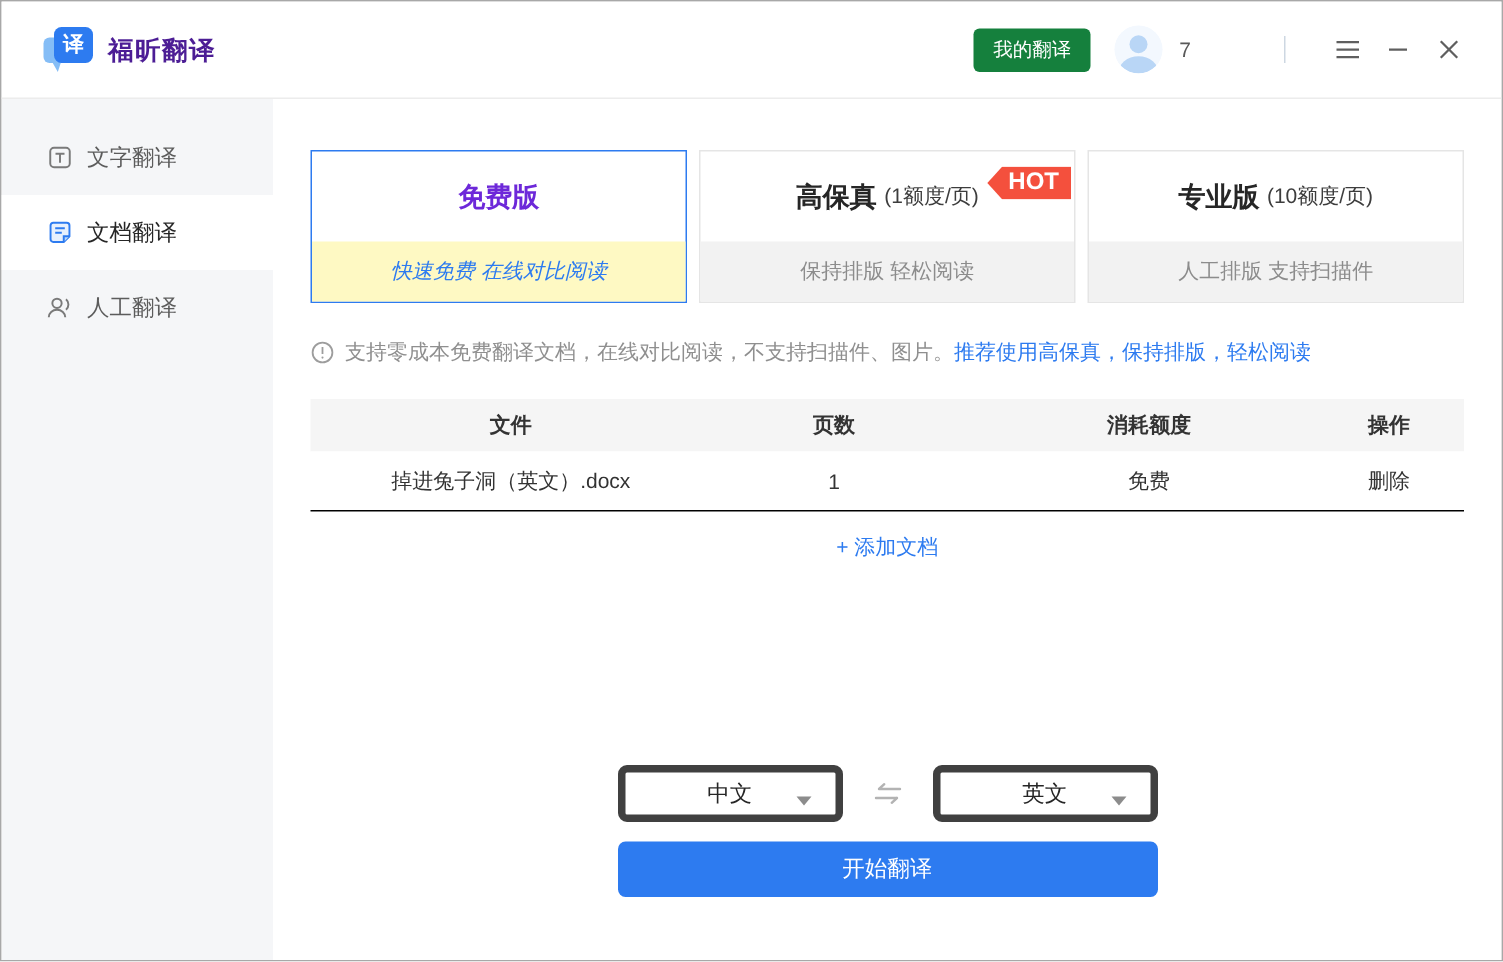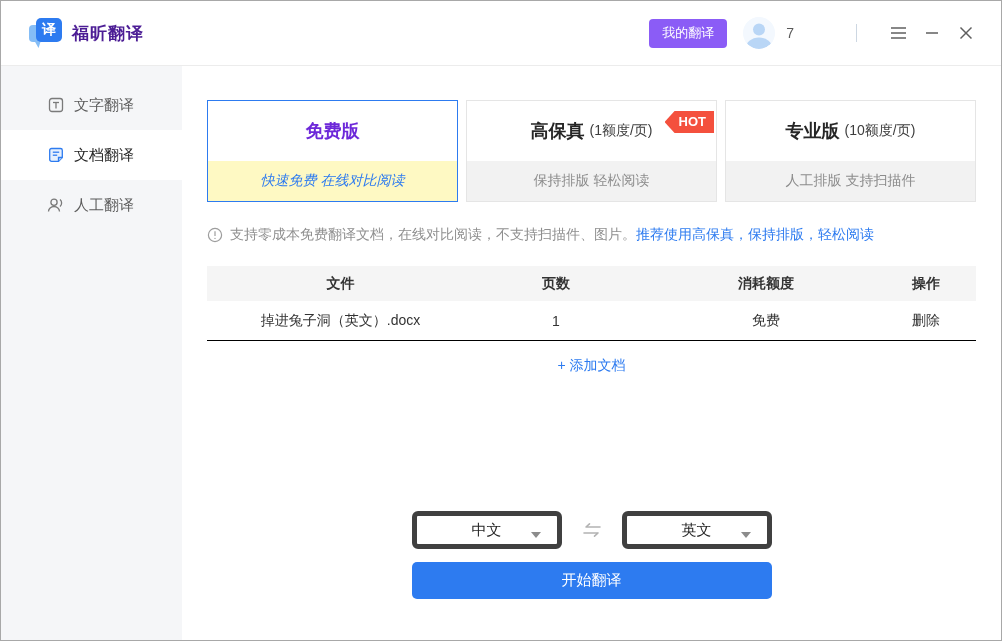--- a/index.html
+++ b/index.html
@@ -16,48 +16,48 @@
   .brand { display:flex; align-items:center; }
   .logo-icon { position:relative; width:33px; height:30px; flex:none; }
   .logo-back { position:absolute; left:0; top:7px; width:19px; height:17px; background:#85bdf6; border-radius:4px; }
   .logo-tail { position:absolute; left:3px; bottom:0; width:0; height:0;
     border-left:8px solid transparent; border-top:9px solid #85bdf6; transform:skewX(-18deg); }
   .logo-front { position:absolute; right:0; top:0; width:26px; height:24px; background:#2d7bf0;
     border-radius:5px; color:#fff; font-size:14px; font-weight:bold;
     display:flex; align-items:center; justify-content:center; }
   .app-title { font-size:17px; font-weight:700; color:#4c1d95; margin-left:10px; letter-spacing:1px; }
   .tb-right { display:flex; align-items:center; }
-  .btn-my { background:#8b5cf6; color:#fff; border:none; border-radius:4px;
+  .btn-my { background:#15803d; color:#fff; border:none; border-radius:4px;
     height:29px; padding:0 13px; font-size:13px; cursor:pointer; font-family:inherit; }
   .avatar { width:32px; height:32px; border-radius:50%; overflow:hidden; margin-left:16px; background:#f3f8fe; flex:none; cursor:pointer; }
   .credit { font-size:14px; color:#595959; margin-left:11px; }
   .vdivider { width:1px; height:18px; background:#cdd7e2; margin:0 20px 0 62px; }
   .win-btn { width:26px; height:26px; display:flex; align-items:center; justify-content:center;
     cursor:pointer; margin-left:8px; }
   
   .body-row { display:flex; height:574px; }
   .sidebar { width:181px; background:#f5f6f8; padding-top:14px; flex:none; }
-  .side-item { height:50px; display:flex; align-items:center; padding-left:46px; cursor:pointer;
+  .side-item { height:50px; display:flex; align-items:center; padding-left:30px; cursor:pointer;
     font-size:15px; color:#5c5c5c; }
   .side-item .s-icon { width:17px; height:17px; margin-right:10px; display:flex; align-items:center; justify-content:center; }
   .side-item.active { background:#ffffff; color:#262626; }
   .main { flex:1; padding:34px 25px 0 25px; background:#fff; }
   
   .plans { display:flex; gap:8px; height:102px; }
   .plan { flex:1; border:1px solid #e5e5e5; display:flex; flex-direction:column; position:relative; cursor:pointer; background:#fff; }
   .plan-top { flex:1; display:flex; align-items:center; justify-content:center; }
   .plan-title { font-size:18px; font-weight:700; color:#262626; }
   .plan-sub { font-size:14px; color:#3d3d3d; margin-left:5px; }
   .plan-desc { height:40px; background:#f2f2f2; color:#8c8c8c; font-size:14px;
     display:flex; align-items:center; justify-content:center; }
   .plan.selected { border-color:#2d7bf0; }
   .plan.selected .plan-title { color:#6d28d9; }
   .plan.selected .plan-desc { background:#fef9c3; color:#2d7bf0;font-style:italic; }
   .hot-badge { position:absolute; top:10px; right:2px; background:#f4503d; color:#fff;
-    font-size:13px; font-weight:700; height:22px; line-height:22px; padding:0 8px 2px 14px;
+    font-size:16px; font-weight:700; height:22px; line-height:22px; padding:0 8px 2px 14px;
     clip-path:polygon(0 50%, 10px 0, 100% 0, 100% 100%, 10px 100%); }
   
   .notice { margin-top:24px; display:flex; align-items:center; font-size:14px; color:#8f8f8f; }
   .notice .i-wrap { width:16px; height:16px; margin-right:7px; flex:none; display:flex; }
   .notice-link { color:#2d7bf0; text-decoration:none; cursor:pointer; }
   
   .ftable { margin-top:22px; }
   .thead, .trow { display:grid; grid-template-columns:1fr 200px 220px 100px; align-items:center; }
   .thead { height:35px; background:#f5f5f5; font-size:14px; font-weight:700; color:#333; }
   .trow { height:40px; border-bottom:1px solid #000000; font-size:14px; color:#333; background:#fff; }

